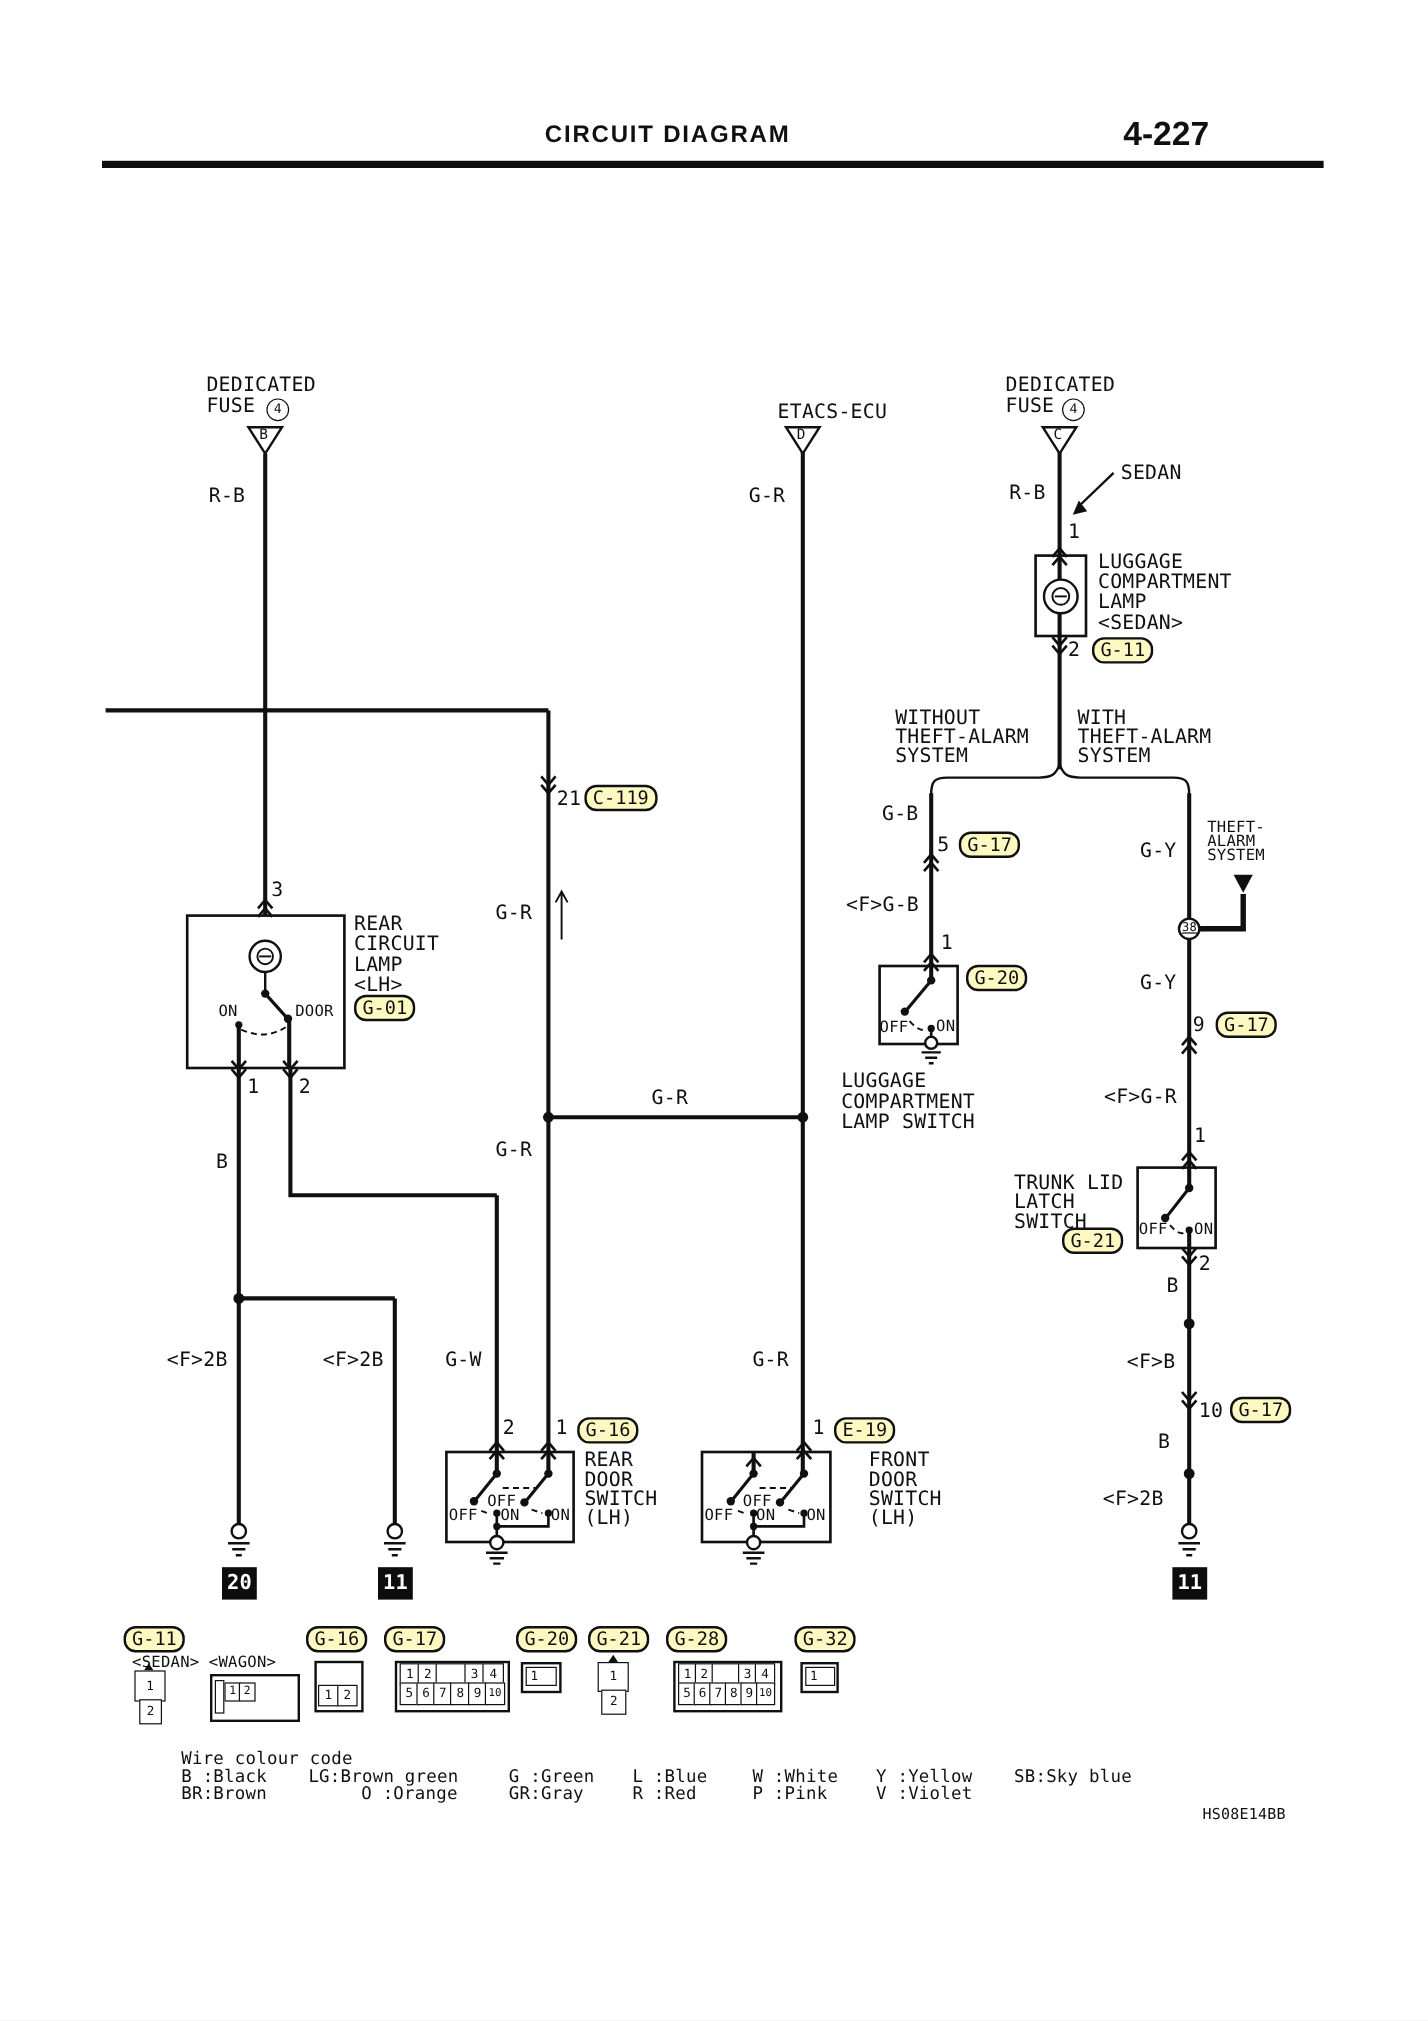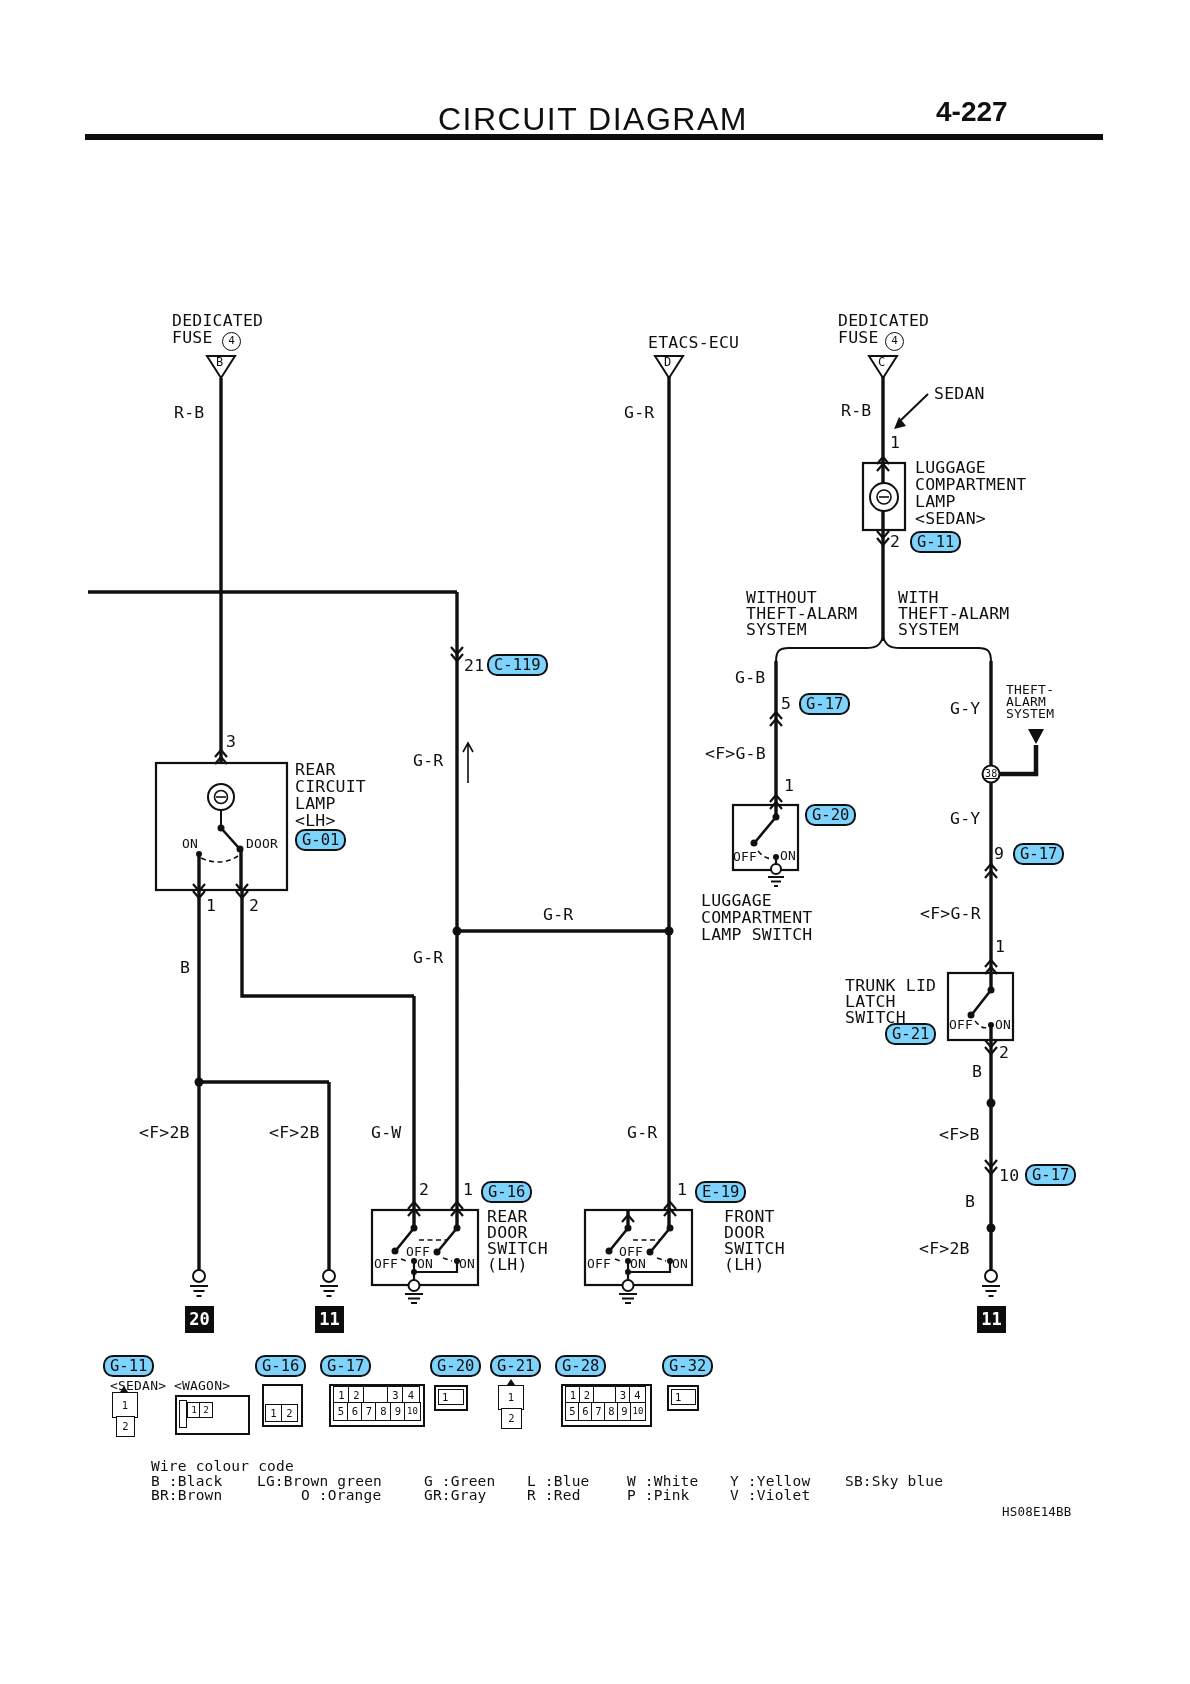--- a/index.html
+++ b/index.html
@@ -4,30 +4,30 @@
 <style>
   html,body{margin:0;padding:0;background:#e8e8e8;}
   .page{position:relative;width:1190px;height:1684px;background:#ffffff;margin:0 auto;
         font-family:"DejaVu Sans Mono",monospace;color:#101010;overflow:hidden;}
   .lbl{position:absolute;font:16.5px/17px "DejaVu Sans Mono",monospace;letter-spacing:.2px;white-space:pre;color:#101010;}
   .s13{font-size:13px;line-height:13px;}
   .s12{font-size:13px;line-height:12px;}
   .s10{font-size:10px;line-height:10px;}
   .tlet{position:absolute;font:12px/12px "DejaVu Sans Mono",monospace;color:#101010;}
   .cref{position:absolute;border:2px solid #101010;border-radius:10px;padding:0 5px;
-        font:15.5px/18px "DejaVu Sans Mono",monospace;background:#7dd3fc;color:#101010;}
+        font:15.5px/18px "DejaVu Sans Mono",monospace;background:#fef9c3;color:#101010;}
   .gbox{position:absolute;width:29px;height:27px;background:#0d0d0d;color:#fff;
         font:bold 17px/27px "DejaVu Sans Mono",monospace;text-align:center;}
   .circ{position:absolute;width:17px;height:17px;border:1.5px solid #101010;border-radius:50%;
         font:11px/15px "DejaVu Sans Mono",monospace;text-align:center;background:#fff;}
   .obox{position:absolute;border:2px solid #101010;background:#fff;}
   .cell{position:absolute;border:1.6px solid #101010;background:#fff;
         font:10.5px/1 "DejaVu Sans Mono",monospace;display:flex;align-items:center;justify-content:center;}
   .cell.lft{justify-content:flex-start;padding-left:3px;}
-  .hdr-title{position:absolute;font-family:"Liberation Sans",sans-serif;font-weight:normal;font-size:32px;letter-spacing:1.5px;}
+  .hdr-title{position:absolute;font-family:"Liberation Sans",sans-serif;font-weight:bold;font-size:20px;letter-spacing:1.5px;margin-left:16px;}
   .hdr-page{position:absolute;font-family:"Liberation Sans",sans-serif;font-weight:bold;font-size:28px;}
   .rule{position:absolute;background:#0d0d0d;}
   svg{position:absolute;left:0;top:0;}
 </style>
 </head>
 <body>
 
 <div class="page">
 
   <svg width="1190" height="1684" viewBox="0 0 1190 1684">

